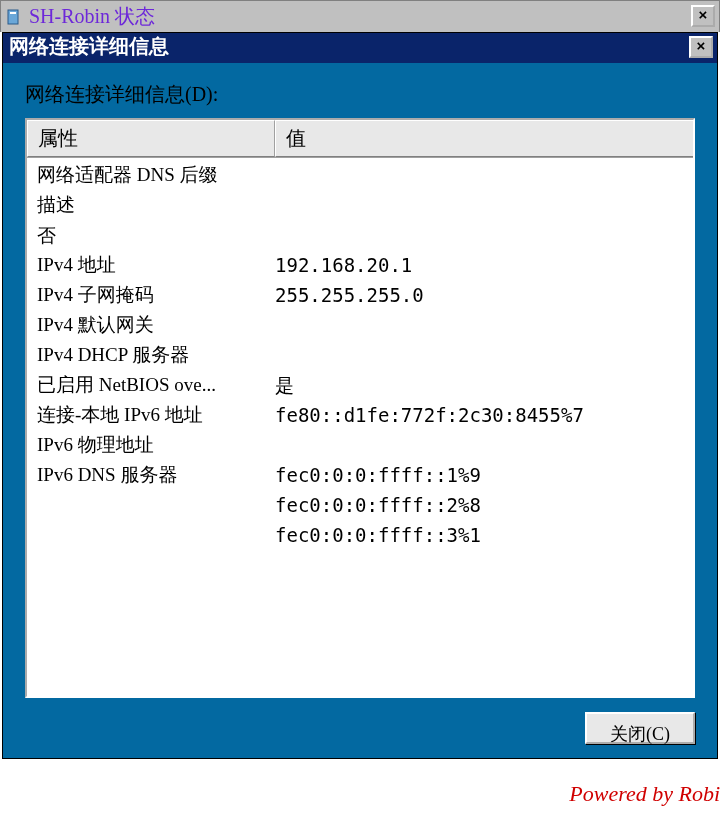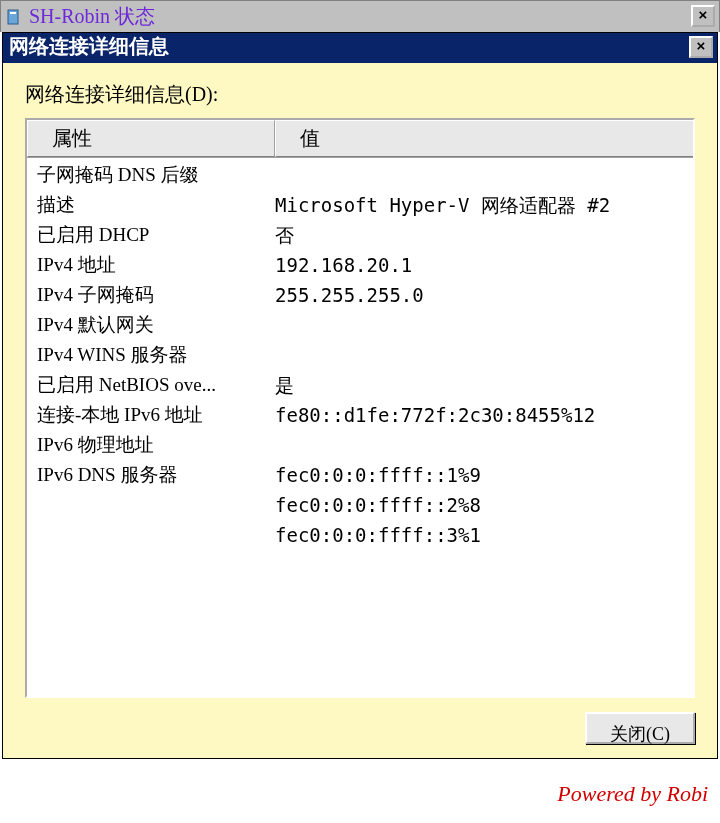--- a/index.html
+++ b/index.html
@@ -80,39 +80,39 @@
       font-family: Arial, sans-serif;
       font-size: 15px;
       font-weight: bold;
       line-height: 16px;
       text-align: center;
       cursor: pointer;
       color: #000;
     }
     .dialog-body {
       padding: 18px 22px 14px 22px;
-      background: #fef9c3;
+      background: #0369a1;
     }
     .label-above {
       font-size: 20px;
       margin-bottom: 10px;
       color: #000;
     }
     .listview-wrap {
       border: 2px inset #fff;
       background: #fff;
       height: 580px;
     }
     .listview-header {
       display: flex;
       background: #ececec;
       border-bottom: 1px solid #a0a0a0;
     }
     .listview-header .col {
-      padding: 4px 24px;
+      padding: 4px 10px;
       font-size: 20px;
       border-right: 1px solid #a0a0a0;
       border-top: 1px solid #fff;
       border-left: 1px solid #fff;
       border-bottom: 1px solid #808080;
       background: #e8e8e8;
     }
     .listview-header .col:first-child { width: 248px; }
     .listview-header .col:last-child { flex: 1; border-right: none; }
     .listview-body {
@@ -137,21 +137,21 @@
       background: #e8e8e8;
       border: 2px outset #fff;
       box-shadow: 1px 1px 0 #000;
       font-size: 18px;
       font-family: "SimSun", serif;
       cursor: pointer;
       padding: 8px 10px;
     }
     .watermark {
       position: absolute;
-      right: 12px;
+      right: 0;
       bottom: 16px;
       color: #d00000;
       font-family: "Times New Roman", serif;
       font-style: italic;
       font-size: 22px;
       pointer-events: none;
     }
   </style>
 </head>
 <body>
@@ -174,57 +174,55 @@
   </div>
   <div class="dialog-body">
     <div class="label-above">网络连接详细信息(D):</div>
     <div class="listview-wrap">
       <div class="listview-header">
         <div class="col">属性</div>
         <div class="col">值</div>
       </div>
       <div class="listview-body" id="rows-container">
           <div class="row">
-            <div class="c1">子网掩码 DNS 后缀</div>
+            <div class="c1">网络适配器 DNS 后缀</div>
             <div class="c2"></div>
           </div>
           <div class="row">
             <div class="c1">描述</div>
-            <div class="c2">Microsoft Hyper-V 网络适配器 #2</div>
-          </div>
-          <div class="row">
-            <div class="c1">已启用 DHCP</div>
+          </div>
+          <div class="row">
             <div class="c2">否</div>
           </div>
           <div class="row">
             <div class="c1">IPv4 地址</div>
             <div class="c2">192.168.20.1</div>
           </div>
           <div class="row">
             <div class="c1">IPv4 子网掩码</div>
             <div class="c2">255.255.255.0</div>
           </div>
           <div class="row">
             <div class="c1">IPv4 默认网关</div>
             <div class="c2"></div>
           </div>
           <div class="row">
             <div class="c2"></div>
           </div>
           <div class="row">
-            <div class="c1">IPv4 WINS 服务器</div>
+            <div class="c1">IPv4 DHCP 服务器</div>
             <div class="c2"></div>
           </div>
           <div class="row">
             <div class="c1">已启用 NetBIOS ove...</div>
             <div class="c2">是</div>
           </div>
           <div class="row">
             <div class="c1">连接-本地 IPv6 地址</div>
-            <div class="c2">fe80::d1fe:772f:2c30:8455%12</div>
+            <div class="c2">fe80::d1fe:772f:2c30:8455%7</div>
           </div>
           <div class="row">
             <div class="c1">IPv6 物理地址</div>
             <div class="c2"></div>
           </div>
           <div class="row">
             <div class="c1">IPv6 DNS 服务器</div>
             <div class="c2">fec0:0:0:ffff::1%9</div>
           </div>
           <div class="row">

